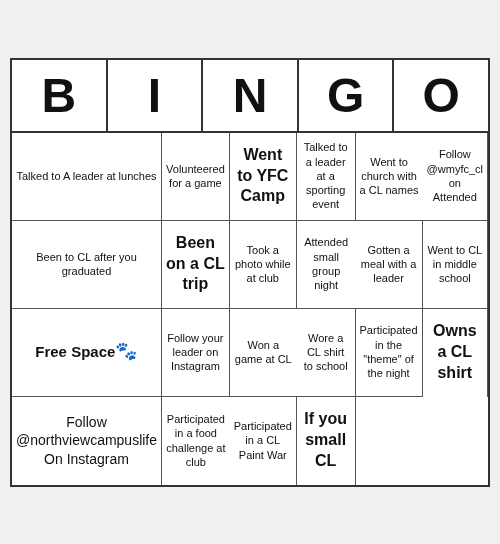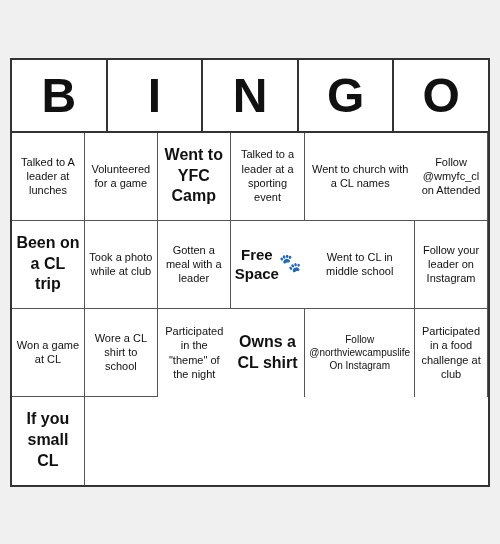--- a/index.html
+++ b/index.html
@@ -98,54 +98,63 @@
       </div>
       <div class="bingo-cell">
         <span class="cell-text">Talked to a leader at a sporting event</span>
       </div>
       <div class="bingo-cell">
         <span class="cell-text">Went to church with a CL names</span>
       </div>
       <div class="bingo-cell">
         <span class="cell-text">Follow @wmyfc_cl on Attended</span>
       </div>
+      <div class="bingo-cell">
+        <span class="cell-text">Been to CL after you graduated</span>
+      </div>
       <div class="bingo-cell large-text">
         <span class="cell-text">Been on a CL trip</span>
       </div>
       <div class="bingo-cell">
         <span class="cell-text">Took a photo while at club</span>
       </div>
       <div class="bingo-cell">
+        <span class="cell-text">Attended small group night</span>
+      </div>
+      <div class="bingo-cell">
         <span class="cell-text">Gotten a meal with a leader</span>
+      </div>
+      <div class="bingo-cell">
+        <span class="cell-text">Went to CL in middle school</span>
       </div>
       <div class="bingo-cell free-space">
         <span class="cell-text">Free Space</span>
         <span class="paw-icon">🐾</span>
-      </div>
-      <div class="bingo-cell">
-        <span class="cell-text">Went to CL in middle school</span>
       </div>
       <div class="bingo-cell">
         <span class="cell-text">Follow your leader on Instagram</span>
       </div>
       <div class="bingo-cell">
         <span class="cell-text">Won a game at CL</span>
       </div>
       <div class="bingo-cell">
         <span class="cell-text">Wore a CL shirt to school</span>
       </div>
       <div class="bingo-cell">
         <span class="cell-text">Participated in the "theme" of the night</span>
       </div>
       <div class="bingo-cell large-text">
         <span class="cell-text">Owns a CL shirt</span>
       </div>
-      <div class="bingo-cell small-text" style="font-size: 10px;">
+      <div class="bingo-cell small-text" style="font-size: 14px;">
         <span class="cell-text">Follow @northviewcampuslife On Instagram</span>
       </div>
       <div class="bingo-cell">
         <span class="cell-text">Participated in a food challenge at club</span>
+      </div>
+      <div class="bingo-cell">
+        <span class="cell-text">Participated in a CL Paint War</span>
       </div>
       <div class="bingo-cell large-text">
         <span class="cell-text">If you small CL</span>
       </div>
     </div>
 </div>
 
 </body></html>

